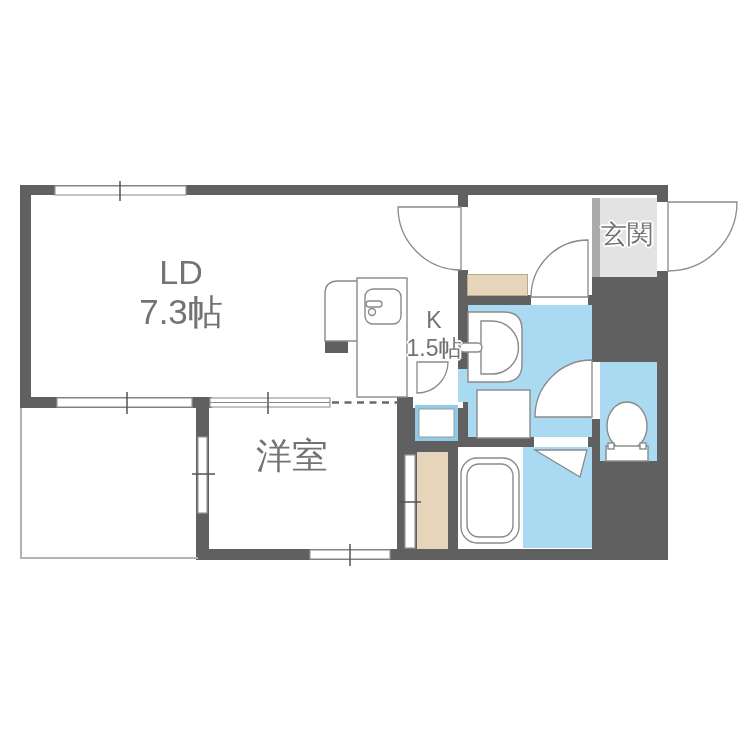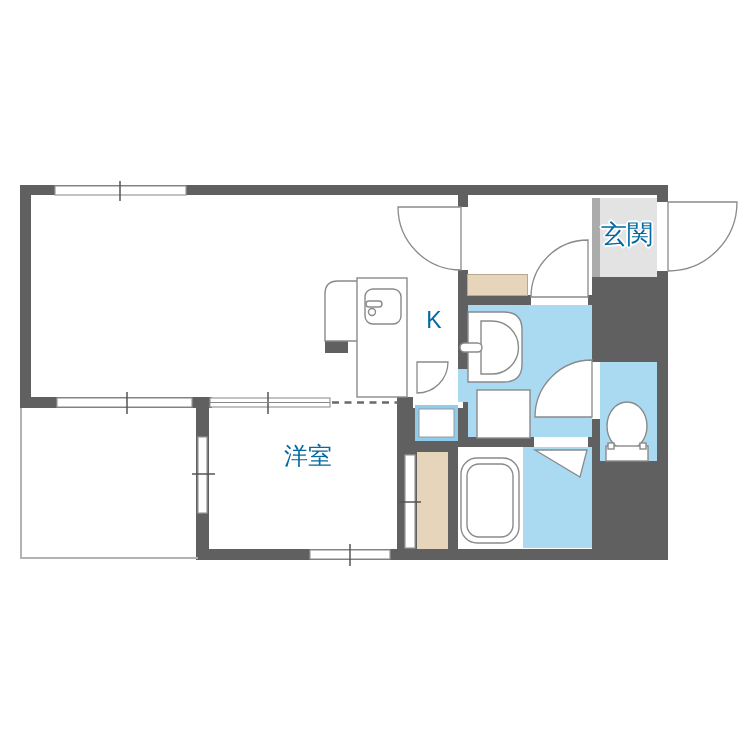--- a/index.html
+++ b/index.html
@@ -1,27 +1,27 @@
 <!DOCTYPE html>
 <html style="--wall: #606060; --water: #a9daf2; --beige: #e7d5bb; --genkan: #e3e3e3; --genkan-edge: #ababab; --panborder: #8fcceb; --fix: #8a8a8a; --winstroke: #9a9a9a; --balline: #b3b3b3;"><head>
 <meta charset="utf-8">
 <style>
   html,body{margin:0;padding:0;background:#ffffff;}
   #stage{position:relative;width:750px;height:750px;background:#fff;overflow:hidden;
          font-family:"Liberation Sans","DejaVu Sans",sans-serif;}
   .wall{position:absolute;background:var(--wall);}
   .region{position:absolute;}
   svg.overlay{position:absolute;left:0;top:0;width:750px;height:750px;}
-  .roomlabel{position:absolute;text-align:center;color:#0369a1;
+  .roomlabel{position:absolute;text-align:center;color:#737373;
              text-shadow:-2px 0 0 #fff,2px 0 0 #fff,0 -2px 0 #fff,0 2px 0 #fff,
                          -1px -1px 0 #fff,1px 1px 0 #fff,-1px 1px 0 #fff,1px -1px 0 #fff;}
   .ld-label{left:81px;top:252px;width:200px;font-size:34px;line-height:40px;}
   .ld-label .size{font-size:35px;}
   .k-label{left:384px;top:306px;width:100px;font-size:23px;line-height:28px;}
-  .yo-label{left:208px;top:433px;width:200px;font-size:24px;line-height:45px;}
+  .yo-label{left:192px;top:433px;width:200px;font-size:36px;line-height:45px;}
   .genkan-label{left:594px;top:220px;width:66px;font-size:26px;line-height:28px;}
 </style>
 </head>
 <body>
 
 <div id="stage">
 
   <div class="region" style="left:468px;top:305px;width:124px;height:132px;background:var(--water);"></div>
   <div class="region" style="left:600px;top:361px;width:57px;height:100px;background:var(--water);"></div>
   <div class="region" style="left:458px;top:447px;width:65px;height:101px;background:#ffffff;"></div>
@@ -122,22 +122,27 @@
       <rect x="606" y="446" width="42" height="15"></rect>
       <rect x="608" y="443" width="6" height="6"></rect>
       <rect x="640" y="443" width="6" height="6"></rect>
     </g>
 
     <g stroke="var(--balline)" stroke-width="2" fill="none">
       <polyline points="21,408 21,558 198,558"></polyline>
     </g>
   </svg>
 
+  <div class="roomlabel ld-label">
+    <div>LD</div>
+    <div class="size">7.3帖</div>
+  </div>
   <div class="roomlabel k-label">
     <div>K</div>
+    <div>1.5帖</div>
   </div>
   <div class="roomlabel yo-label">
     <div>洋室</div>
   </div>
   <div class="roomlabel genkan-label">
     <div>玄関</div>
   </div>
 
 </div>
 

